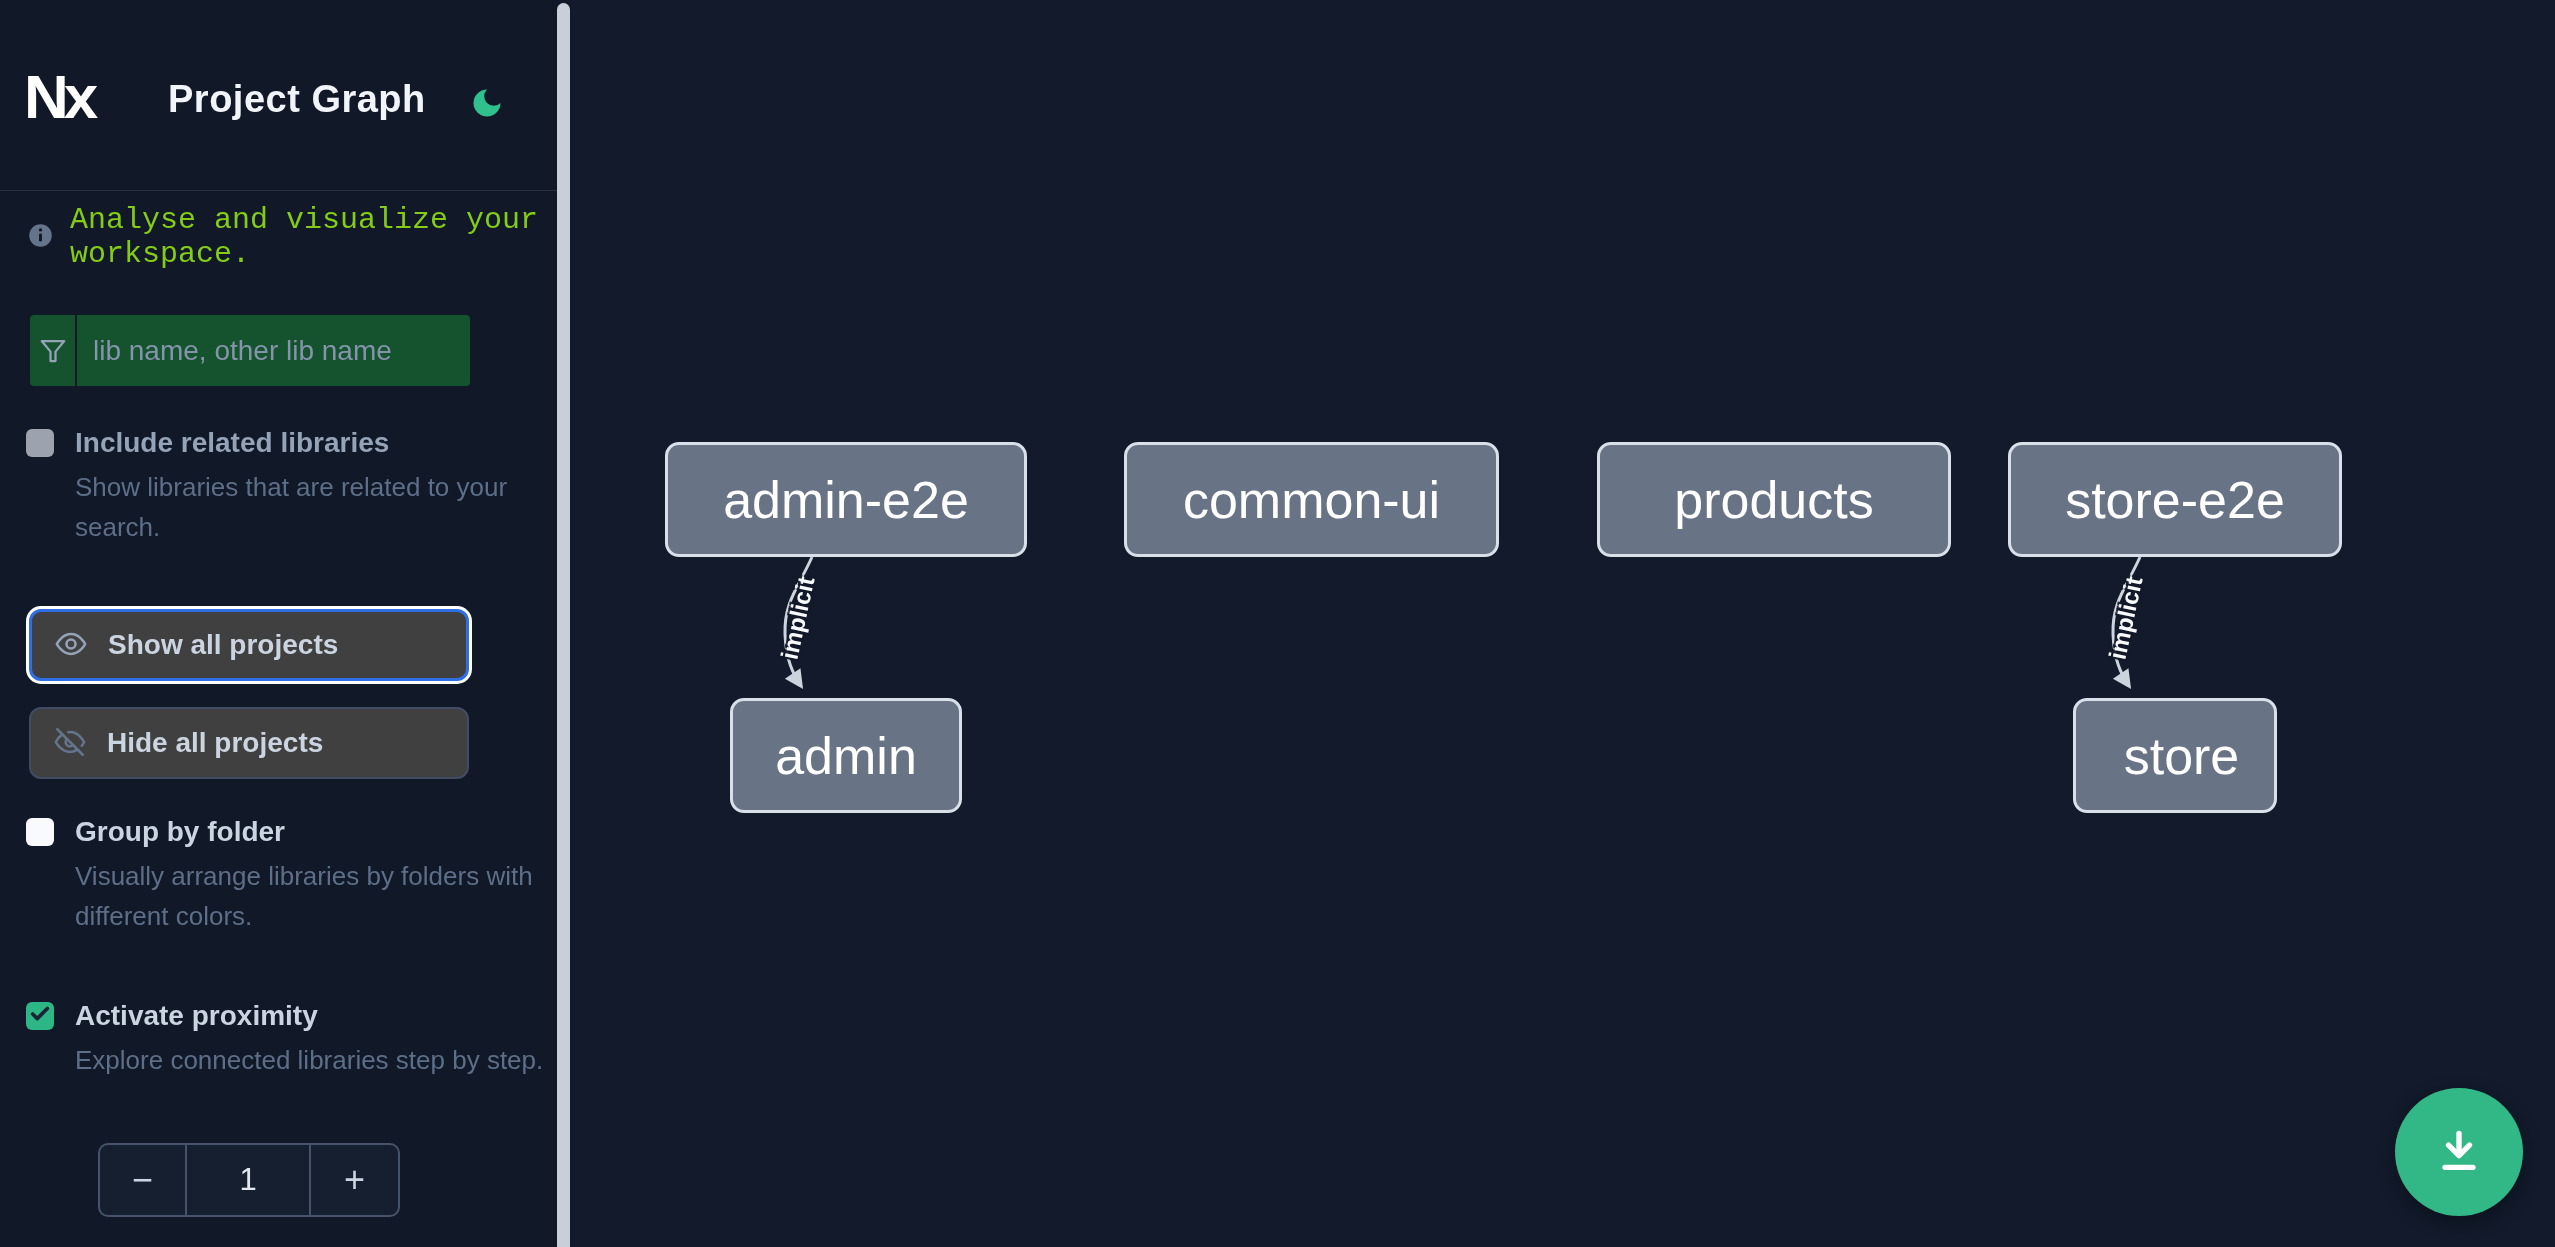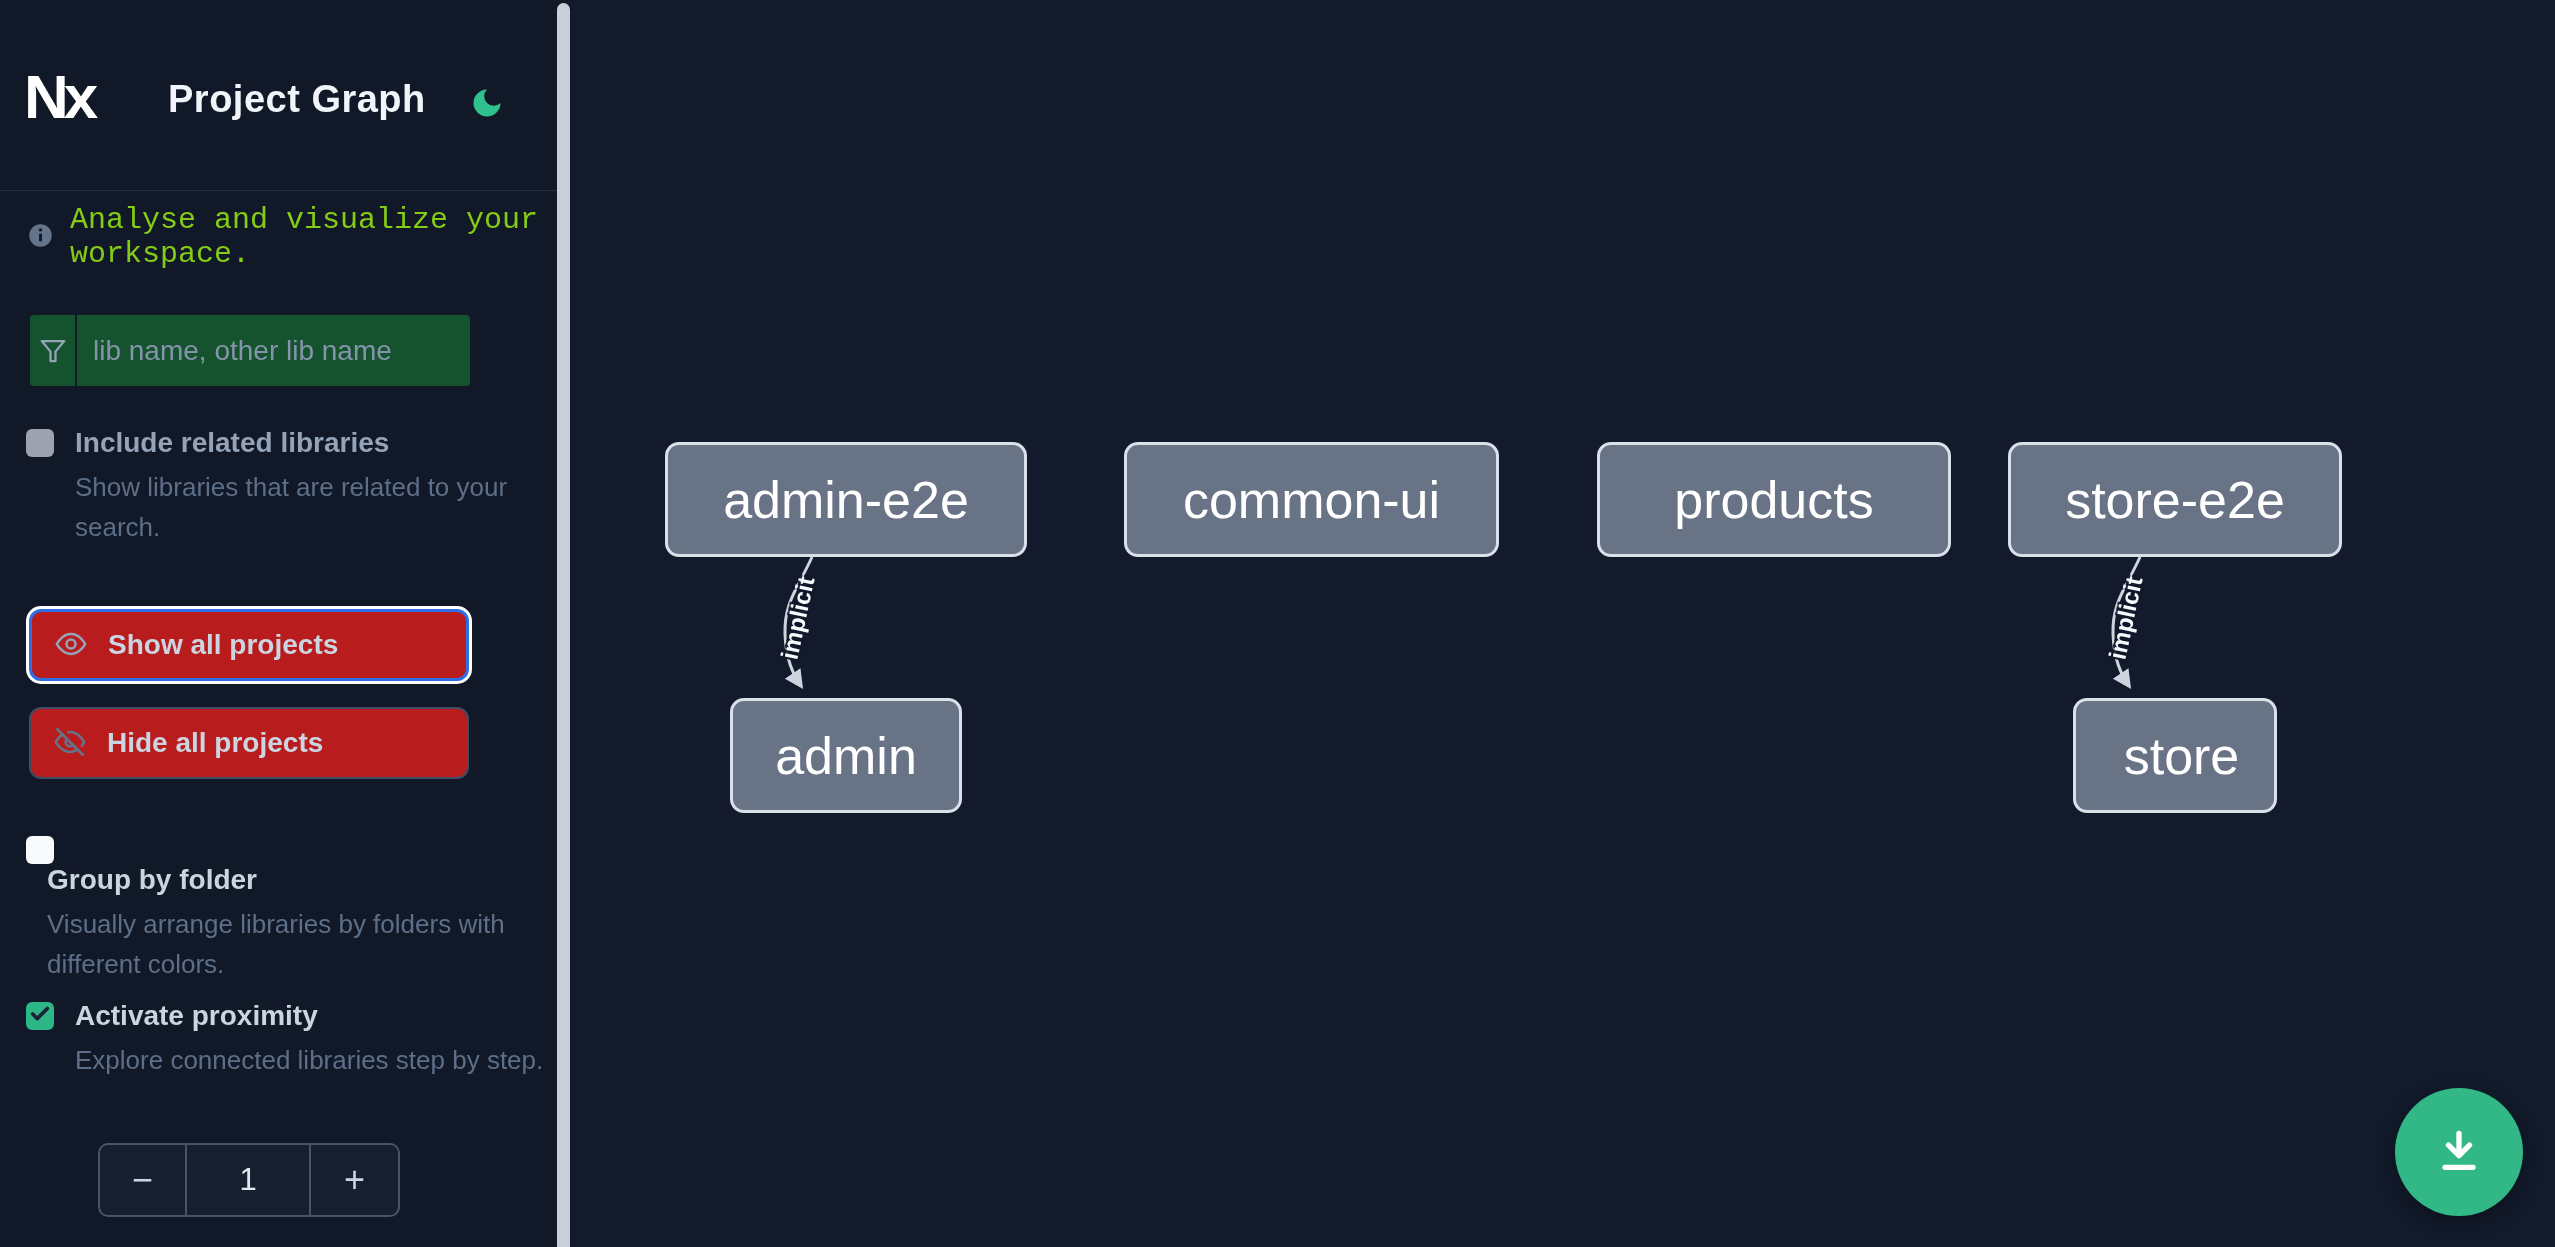--- a/index.html
+++ b/index.html
@@ -27,21 +27,21 @@
   .check-row { position:absolute; left:26px; display:flex; align-items:flex-start; }
   .checkbox { width:28px; height:28px; border-radius:6px; flex:none; margin-top:2px; display:flex; align-items:center; justify-content:center; }
   .cb-gray { background:#9ca3af; }
   .cb-white { background:#f8fafc; }
   .cb-green { background:#2eb786; }
   .check-col { margin-left:21px; width:470px; }
   .check-label { font-size:28px; font-weight:700; color:#cbd5e1; line-height:32px; display:block; }
   .muted-label { color:#94a3b8; }
   .check-desc { font-size:26px; color:#5d6f88; line-height:40px; margin-top:8px; display:block; }
 
-  .sb-btn { position:absolute; left:29px; width:440px; height:72px; border-radius:12px; background:#b91c1c; display:flex; align-items:center; padding-left:22px; gap:20px; cursor:pointer; }
+  .sb-btn { position:absolute; left:29px; width:440px; height:72px; border-radius:12px; background:#404040; display:flex; align-items:center; padding-left:22px; gap:20px; cursor:pointer; }
   .btn-show { top:609px; border:3px solid #2f6fe6; box-shadow:0 0 0 3px #ffffff; }
   .btn-hide { top:707px; border:2px solid #3f4c63; }
   .sb-btn .btn-label { font-size:28px; font-weight:700; color:#cbd5e1; }
 
   .stepper { position:absolute; left:98px; top:1143px; width:302px; height:74px; border:2px solid #46536b; border-radius:10px; display:flex; background:#161f30; overflow:hidden; }
   .stepper .cell { display:flex; align-items:center; justify-content:center; }
   .step-dec { width:87px; border-right:2px solid #46536b; color:#cbd5e1; font-size:36px; cursor:pointer; }
   .step-val { flex:1; color:#e2e8f0; font-size:31px; }
   .step-inc { width:89px; border-left:2px solid #46536b; color:#cbd5e1; font-size:36px; cursor:pointer; }
 
@@ -126,21 +126,21 @@
         <svg width="34" height="34" viewBox="0 0 24 24" fill="none" stroke="#64748b" stroke-width="1.8" stroke-linecap="round" stroke-linejoin="round">
             <path d="M9.88 9.88a3 3 0 1 0 4.24 4.24"></path>
             <path d="M10.73 5.08A10.4 10.4 0 0 1 12 5c6.5 0 10 7 10 7a13.2 13.2 0 0 1-1.67 2.68"></path>
             <path d="M6.61 6.61A13.5 13.5 0 0 0 2 12s3.5 7 10 7a9.7 9.7 0 0 0 5.39-1.61"></path>
             <line x1="3" y1="3" x2="21" y2="21"></line>
           </svg>
       </span>
       <span class="btn-label">Hide all projects</span>
     </button>
 
-    <div class="check-row" style="top:834px;flex-direction:column;">
+    <div class="check-row" style="top:816px;">
       <span class="checkbox cb-white"></span>
       <span class="check-col">
         <span class="check-label">Group by folder</span>
         <span class="check-desc">Visually arrange libraries by folders with different colors.</span>
       </span>
     </div>
 
     <div class="check-row" style="top:1000px;">
       <span class="checkbox cb-green">
         <span>

